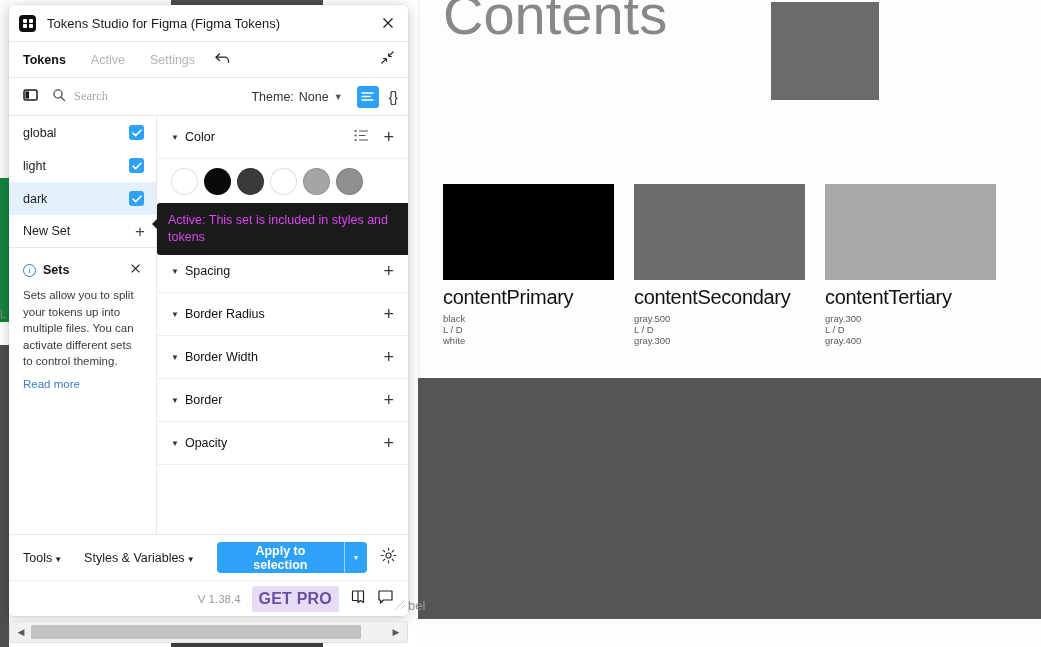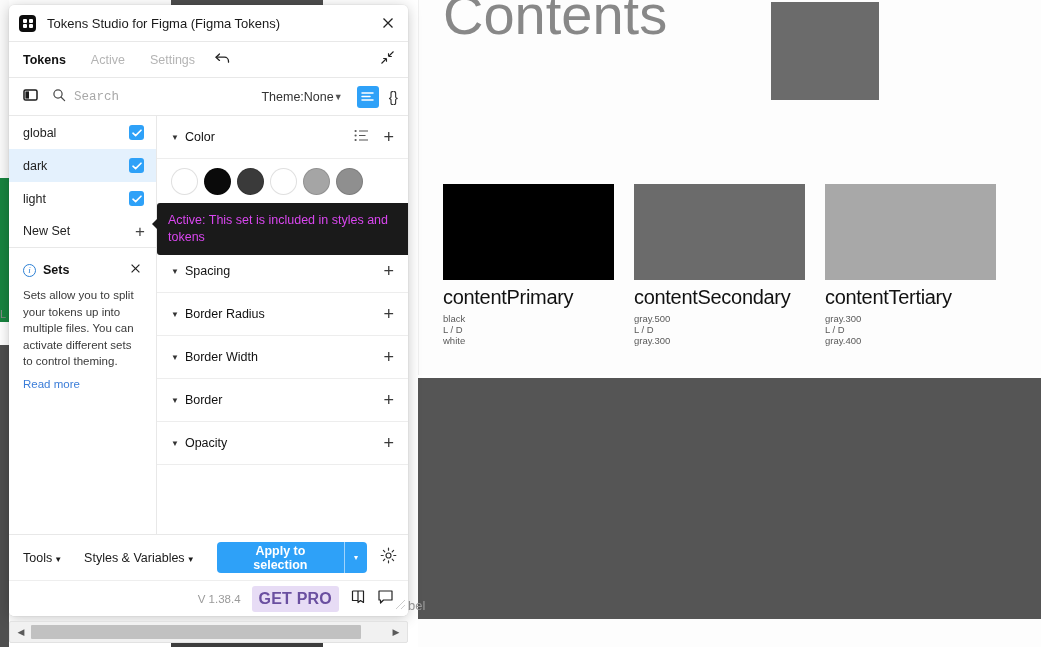--- a/index.html
+++ b/index.html
@@ -105,26 +105,26 @@
   .searchbar {
     height: 38px; display: flex; align-items: center;
     padding: 0 10px 0 14px;
     border-bottom: 1px solid #e8e8e8;
     flex: 0 0 auto;
   }
   .split-icon { cursor: pointer; margin-right: 14px; }
   .search-icon { margin-right: 8px; }
   .search-input {
     border: none; outline: none; font-size: 12.5px; color: #333;
-    font-family: Liberation Mono, monospace; width: 120px; background: transparent;
+    font-family: Liberation Serif, serif; width: 120px; background: transparent;
   }
   .search-input::placeholder { color: #a8a8a8; }
   .theme-select {
     margin-left: auto; font-size: 12.5px; color: #333; display: flex;
-    align-items: center; cursor: pointer; white-space: nowrap;
+    align-items: center; gap: 5px; cursor: pointer; white-space: nowrap;
   }
   .theme-select .caret { font-size: 9px; color: #555; }
   .list-toggle {
     width: 22px; height: 22px; background: #2ea1f8; border-radius: 3px;
     margin-left: 14px; display:flex; align-items:center; justify-content:center;
     cursor: pointer;
   }
   .brace-btn { margin-left: 10px; font-size: 14px; color: #333; cursor: pointer; }
 
   
@@ -378,31 +378,31 @@
 
         <div class="set-row">
           <span>global</span>
           <span class="chk">
             <svg width="10" height="8" viewBox="0 0 10 8">
                 <path d="M1 4.2 L3.6 6.6 L9 1.2" stroke="#fff" stroke-width="1.6" fill="none" stroke-linecap="round" stroke-linejoin="round"></path>
               </svg>
           </span>
         </div>
 
-        <div class="set-row selected">
-          <span>dark</span>
+        <div class="set-row">
+          <span>light</span>
           <span class="chk">
             <svg width="10" height="8" viewBox="0 0 10 8">
                 <path d="M1 4.2 L3.6 6.6 L9 1.2" stroke="#fff" stroke-width="1.6" fill="none" stroke-linecap="round" stroke-linejoin="round"></path>
               </svg>
           </span>
         </div>
 
-        <div class="set-row">
-          <span>light</span>
+        <div class="set-row selected">
+          <span>dark</span>
           <span class="chk">
             <svg width="10" height="8" viewBox="0 0 10 8">
                 <path d="M1 4.2 L3.6 6.6 L9 1.2" stroke="#fff" stroke-width="1.6" fill="none" stroke-linecap="round" stroke-linejoin="round"></path>
               </svg>
           </span>
         </div>
 
         <div class="newset-row">
           <span>New Set</span>
           <span class="plus">+</span>

